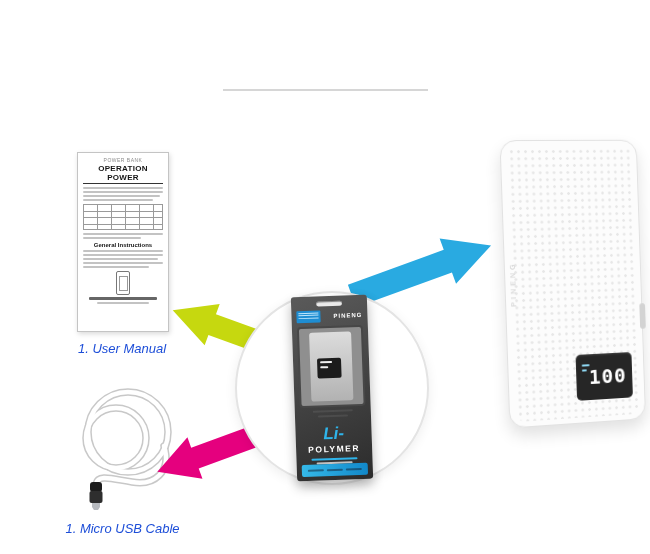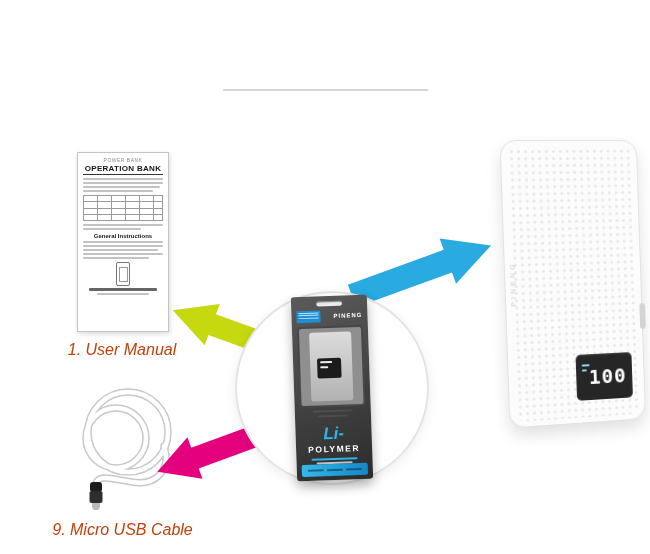--- a/index.html
+++ b/index.html
@@ -22,21 +22,21 @@
   .m-table { height: 26px; border: 1px solid #9a9a9a; margin: 3px 0;
              background-image: repeating-linear-gradient(180deg, transparent 0 5.5px, #9a9a9a 5.5px 6.5px),
                                repeating-linear-gradient(90deg, transparent 0 13px, #9a9a9a 13px 14px); }
   .m-section { font-size: 6px; font-weight: 700; text-align: center; color: #151515; margin: 3px 0 2px; }
   .m-phone { width: 14px; height: 24px; border: 1px solid #777; border-radius: 2px; margin: 3px auto 2px;
              display: flex; align-items: center; justify-content: center; }
   .m-phone-screen { width: 9px; height: 15px; border: 1px solid #999; }
   .m-bold { height: 3px; background: #666; width: 84%; margin: 2px auto; border-radius: 1px; }
 
   
-  .item-label { position: absolute; font-style: italic; color: #c2410c; font-size: 16px; text-align: center; }
+  .item-label { position: absolute; font-style: italic; color: #1d4ed8; font-size: 13px; text-align: center; }
   .label-manual { left: 57px; top: 341px; width: 130px; }
   .label-cable  { left: 40px; top: 521px; width: 165px; }
   .label-pb     { left: 498px; top: 429px; width: 120px; }
 
   
   .cable-svg { position: absolute; left: 46px; top: 374px; z-index: 1; }
 
   
   .powerbank { position: absolute; left: 504px; top: 140px; width: 140px; height: 284px; z-index: 1;
                background-color: #fcfcfc;
@@ -85,21 +85,21 @@
 </style>
 </head>
 <body>
 
 <div class="canvas">
 
   <div class="title-divider"></div>
 
   <div class="manual">
     <div class="m-brand">POWER BANK</div>
-    <div class="m-title">OPERATION BANK</div>
+    <div class="m-title">OPERATION POWER</div>
     <div class="tl" style="width:100%"></div>
     <div class="tl" style="width:100%"></div>
     <div class="tl" style="width:96%"></div>
     <div class="tl" style="width:88%"></div>
     <div class="m-table"></div>
     <div class="tl" style="width:100%"></div>
     <div class="tl" style="width:72%"></div>
     <div class="m-section">General Instructions</div>
     <div class="tl" style="width:100%"></div>
     <div class="tl" style="width:100%"></div>
@@ -124,21 +124,21 @@
       <circle cx="82" cy="58" r="40"></circle>
       <circle cx="70" cy="64" r="30"></circle>
       <path d="M 118,72 C 126,98 108,112 86,108 C 66,105 52,100 50,110"></path>
     </g>
     <g>
       <rect x="44" y="108" width="12" height="10" rx="3" fill="#1c1c1c"></rect>
       <rect x="43.5" y="117" width="13" height="12" rx="2" fill="#2e2e2e"></rect>
       <path d="M46,129 h8 v4 l-2,3 h-4 l-2,-3 z" fill="#b7babf"></path>
     </g>
   </svg>
-  <div class="item-label label-cable">9. Micro USB Cable</div>
+  <div class="item-label label-cable">1. Micro USB Cable</div>
 
   <div class="powerbank">
     <div class="pb-side-brand">PINENG</div>
     <div class="pb-button"></div>
     <div class="pb-display">
       <div class="pb-display-marks">
         <div class="pb-mark" style="width:8px"></div>
         <div class="pb-mark" style="width:5px"></div>
       </div>
       <span class="pb-value">100</span>

